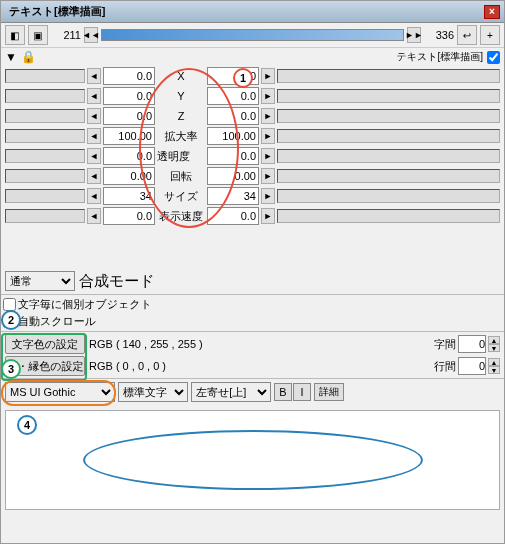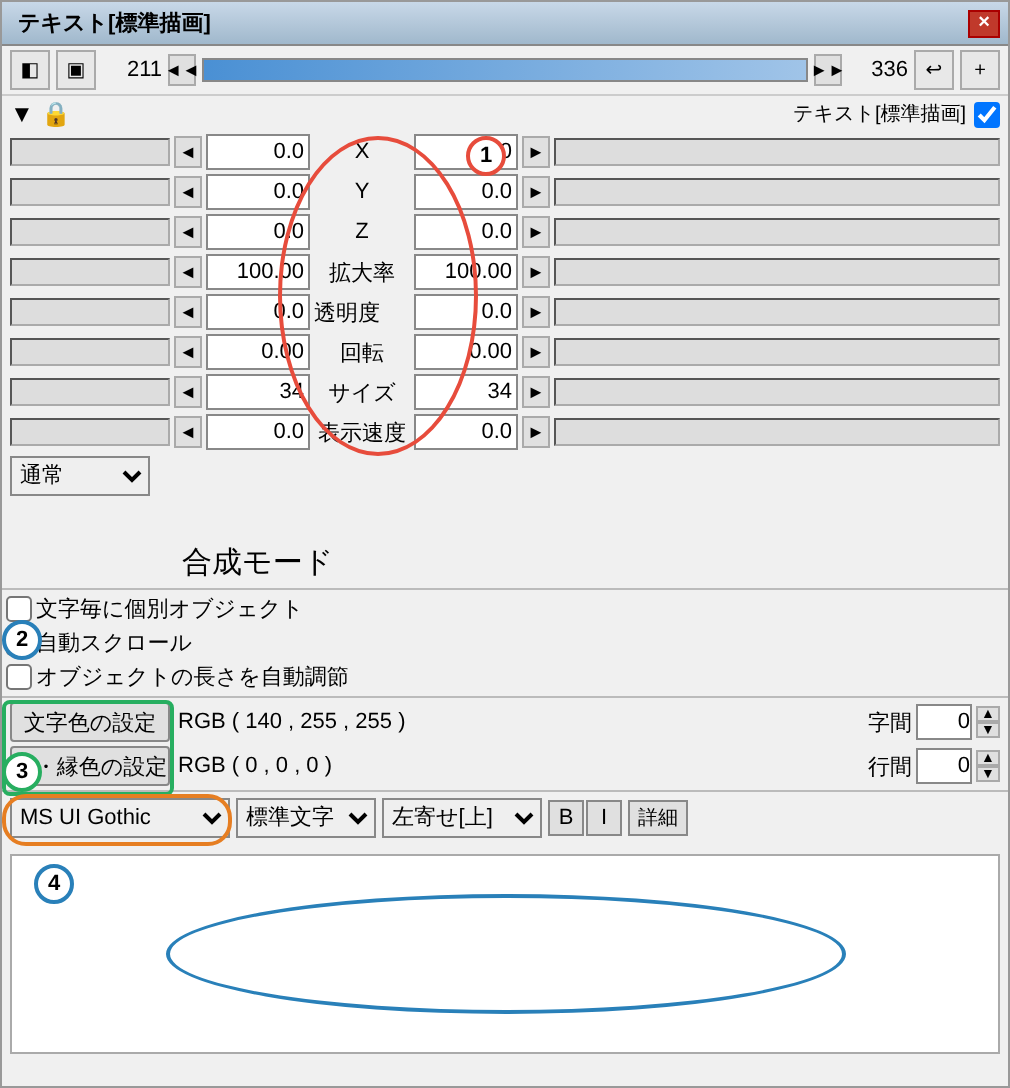--- a/index.html
+++ b/index.html
@@ -94,21 +94,21 @@
       background: white;
       border: 1px solid #888;
       font-size: 11px;
       text-align: right;
       padding-right: 2px;
     }
     .row-left-slider { width: 80px; height: 14px; background: #ddd; border: 1px inset #aaa; }
     .row-right-slider { flex: 1; height: 14px; background: #ddd; border: 1px inset #aaa; }
 
     .blend-row {
-      display: flex; align-items: flex-start; gap: 16px; padding: 2px 0;
+      display: flex; align-items: flex-end; gap: 4px; padding: 2px 0;
     }
     .blend-select {
       width: 70px; height: 20px; font-size: 11px; border: 1px solid #888;
     }
     .blend-label {
       font-size: 15px;
       margin-top: 44px;
     }
 
     .checkbox-row {
@@ -333,24 +333,20 @@
   <div class="separator"></div>
 
   <div style="position:relative;">
     <div class="checkbox-row">
       <input type="checkbox" style="">
       <span>文字毎に個別オブジェクト</span>
     </div>
     <div class="checkbox-row">
       <input type="checkbox" style="">
       <span>自動スクロール</span>
-    </div>
-    <div class="checkbox-row">
-      <input type="checkbox" style="">
-      <span>オブジェクトの長さを自動調節</span>
     </div>
 
     <div class="number-badge-blue" style="left:0px; top:14px;">
       <span>2</span>
     </div>
   </div>
 
   <div class="separator"></div>
 
   <div style="position:relative;">

